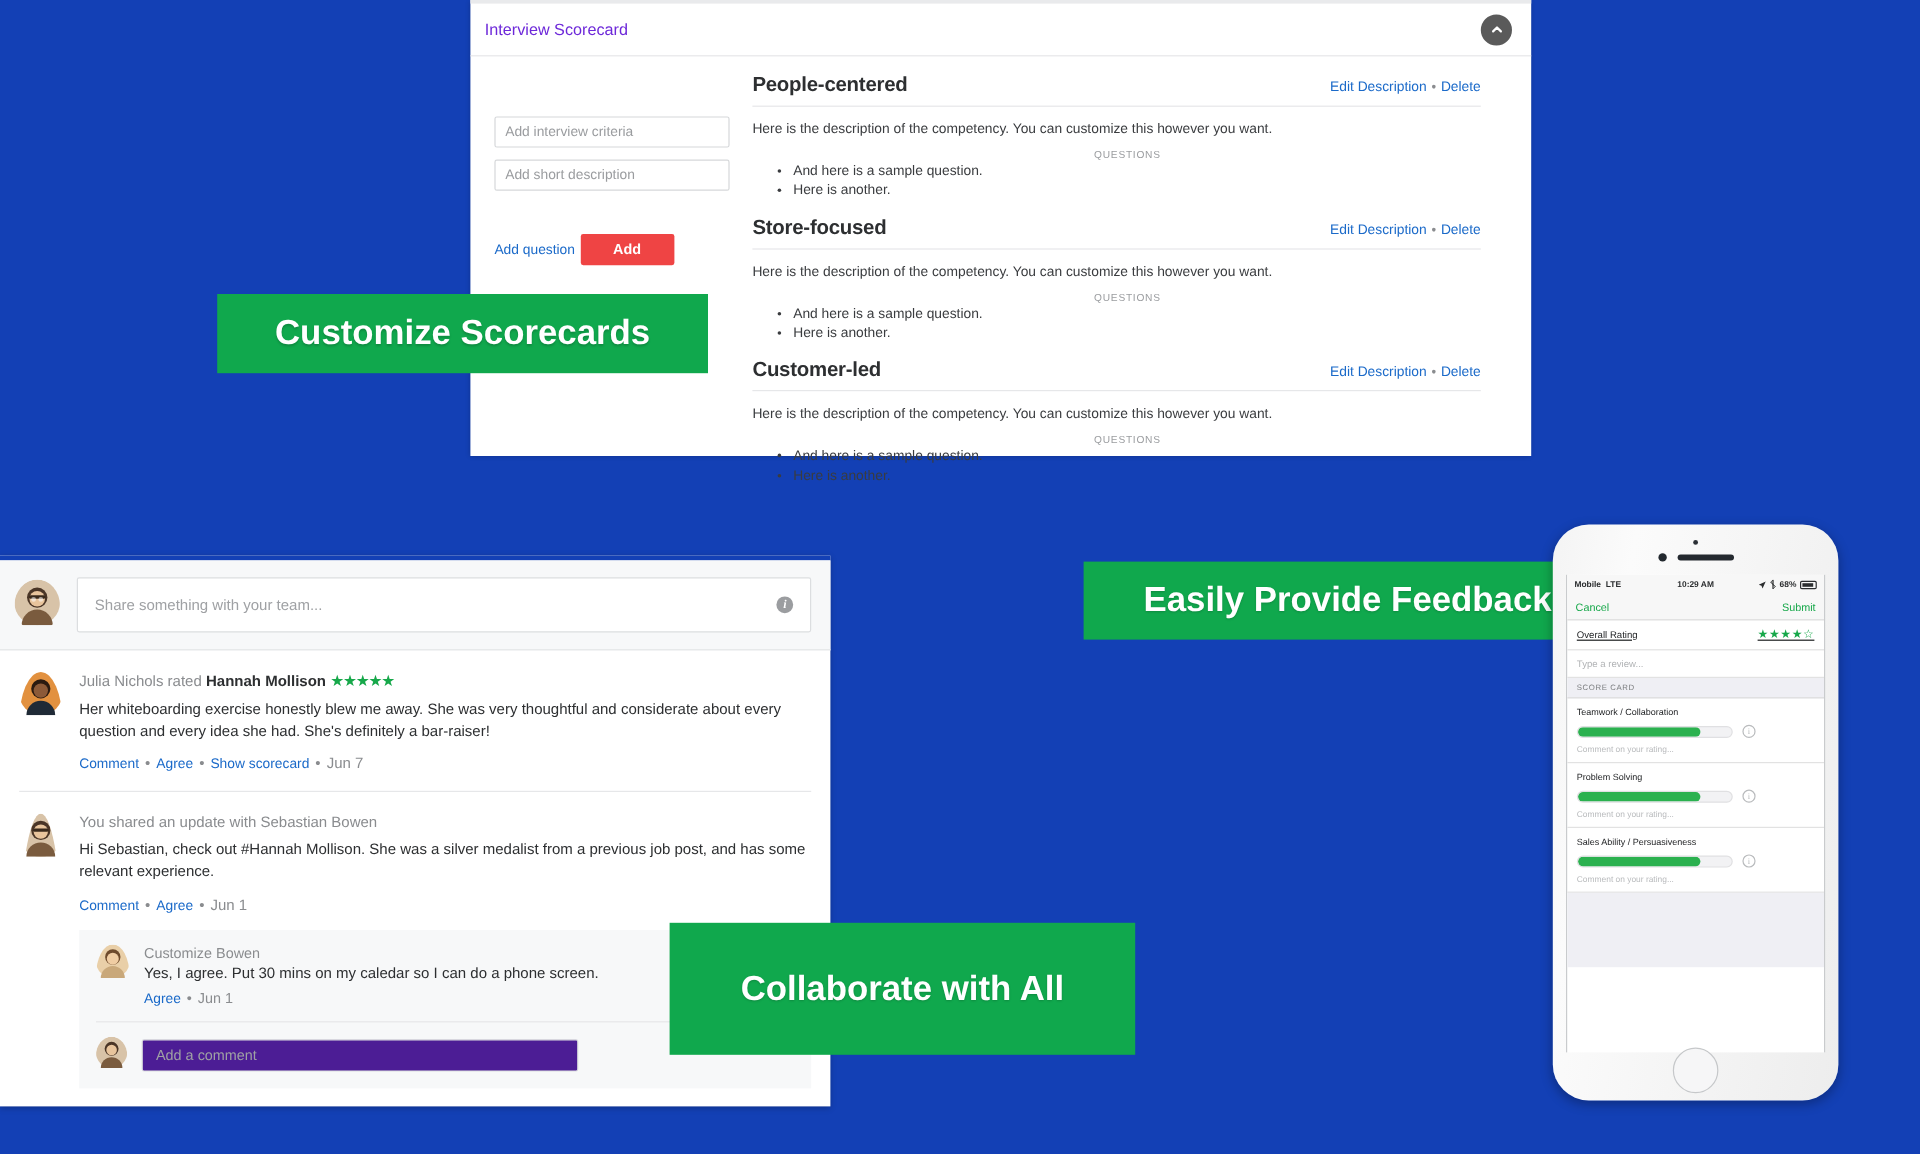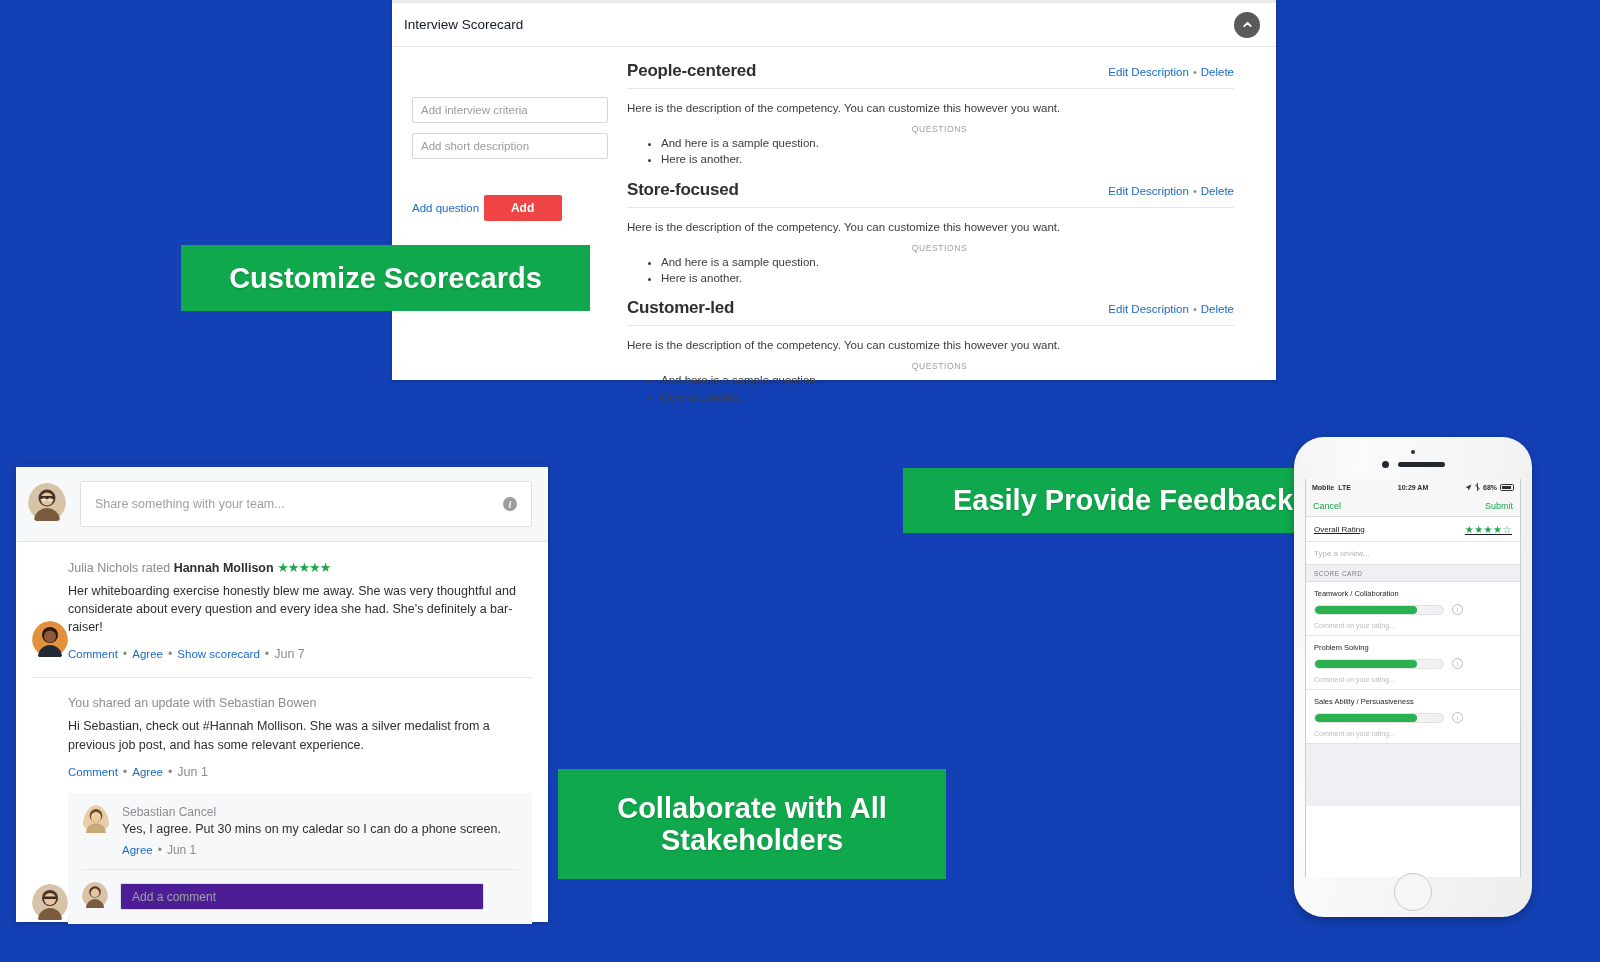--- a/index.html
+++ b/index.html
@@ -12,21 +12,21 @@
   
   .scorecard-panel {
     position: absolute; left: 392px; top: 0; width: 884px; height: 380px;
     background: #ffffff; border-top: 3px solid #e9eaec;
     box-shadow: 0 1px 4px rgba(0,0,0,.22);
   }
   .sc-titlebar {
     height: 44px; border-bottom: 1px solid #e6e7e9;
     display: flex; align-items: center; padding: 0 16px 0 12px;
   }
-  .sc-title { font-size: 13.5px; color: #0f172a; font-weight: 400; }
+  .sc-title { font-size: 13.5px; color: #6d28d9; font-weight: 400; }
   .collapse-btn {
     margin-left: auto; width: 26px; height: 26px; border-radius: 50%;
     background: #5a5a5a; display: flex; align-items: center; justify-content: center;
     cursor: pointer;
   }
   .collapse-btn svg { width: 13px; height: 13px; }
   .sc-body { display: flex; padding: 14px 0 0 0; }
   .sc-left { width: 230px; padding-left: 20px; margin-top: 36px; }
   .sc-left input {
     width: 196px; height: 26px; border: 1px solid #d6d8da; border-radius: 2px;
@@ -51,42 +51,42 @@
   .comp-name { font-size: 17px; font-weight: bold; color: #2d2f31; letter-spacing: -.2px; }
   .comp-actions { margin-left: auto; font-size: 11px; white-space: nowrap; }
   .comp-actions .sep { color: #8a8c8f; margin: 0 4px; }
   .comp-desc { font-size: 11.5px; color: #3a3c3f; margin-top: 13px; }
   .q-label { font-size: 8.5px; color: #9b9da0; letter-spacing: .6px; margin: 10px 0 1px 18px; text-align: center; }
   .comp ul { margin: 0 0 12px 34px; }
   .comp li { font-size: 11.5px; color: #3a3c3f; line-height: 1.42; }
 
   
   .feed-panel {
-    position: absolute; left: 16px; top: 463px; width: 532px; height: 459px;
+    position: absolute; left: 0; top: 463px; width: 692px; height: 459px;
     background: #ffffff; border-top: 4px solid #1340b5;
     box-shadow: 0 1px 5px rgba(0,0,0,.25);
   }
   .composer {
     background: #f7f8f9; border-bottom: 1px solid #e3e5e7;
     display: flex; align-items: center; padding: 14px 16px 14px 12px; gap: 14px;
   }
   .composer-box {
     flex: 1; height: 46px; background: #fff; border: 1px solid #dcdee0; border-radius: 2px;
     display: flex; align-items: center; padding: 0 14px;
   }
   .composer-box .ph { font-size: 12.5px; color: #9fa1a4; flex: 1; }
   .info-icon {
     width: 14px; height: 14px; border-radius: 50%; background: #9b9da0;
     color: #fff; font-size: 10px; font-weight: bold; font-style: italic;
     display: flex; align-items: center; justify-content: center; cursor: pointer;
     font-family: "Liberation Serif", serif;
   }
   .avatar { border-radius: 50%; overflow: hidden; flex-shrink: 0; display:block; }
   .posts { padding: 0 16px; }
-  .post { display: flex; padding: 18px 0 0 0; align-items: flex-end; }
+  .post { display: flex; gap: 14px; padding: 18px 0 0 0; }
   .post + .post { border-top: 1px solid #e6e7e9; margin-top: 16px; }
   .post-main { flex: 1; min-width: 0; }
   .post-head { font-size: 12.5px; color: #8a8c8f; margin-bottom: 7px; }
   .post-head b { color: #2d2f31; font-weight: bold; }
   .stars { color: #17a84a; letter-spacing: -1px; font-size: 13px; }
   .post-body { font-size: 12.5px; color: #2d2f31; line-height: 1.45; }
   .post-actions { font-size: 12.5px; margin-top: 11px; }
   .post-actions .sep { color: #8a8c8f; margin: 0 5px; }
   .post-actions .date { color: #8a8c8f; }
   .reply-block { background: #f7f8f9; margin-top: 14px; padding: 12px 14px; }
@@ -326,21 +326,21 @@
           <div class="reply">
             <span class="avatar">
               <svg width="28" height="28" viewBox="0 0 28 28">
                 <circle cx="14" cy="14" r="14" fill="#e9cfa8"></circle>
                 <circle cx="14" cy="10.5" r="6.4" fill="#6e4a2c"></circle>
                 <circle cx="14" cy="12" r="5" fill="#f0cda3"></circle>
                 <path d="M4 28a10 10 0 0120 0z" fill="#c9a87a"></path>
               </svg>
             </span>
             <div style="flex:1">
-              <div class="reply-name">Sebastian Cancel</div>
+              <div class="reply-name">Customize Bowen</div>
               <div class="reply-text">Yes, I agree. Put 30 mins on my caledar so I can do a phone screen.</div>
               <div class="reply-actions">
                 <a class="link-blue">Agree</a><span class="sep">•</span><span class="date">Jun 1</span>
               </div>
             </div>
           </div>
 
           <div class="addcomment-row">
             <span class="avatar">
               <svg width="26" height="26" viewBox="0 0 26 26">
@@ -359,21 +359,20 @@
     </div>
 
   </div>
 </div>
 
 <div class="banner" id="banner-customize">Customize Scorecards</div>
 <div class="banner" id="banner-feedback">Easily Provide Feedback</div>
 <div class="banner" id="banner-collab">
   <div>
     <div>Collaborate with All</div>
-    <div>Stakeholders</div>
   </div>
 </div>
 
 <div class="phone">
   <div class="phone-dot"></div>
   <div class="phone-speaker">
     <span class="phone-cam"></span>
     <span class="phone-grill"></span>
   </div>
 

